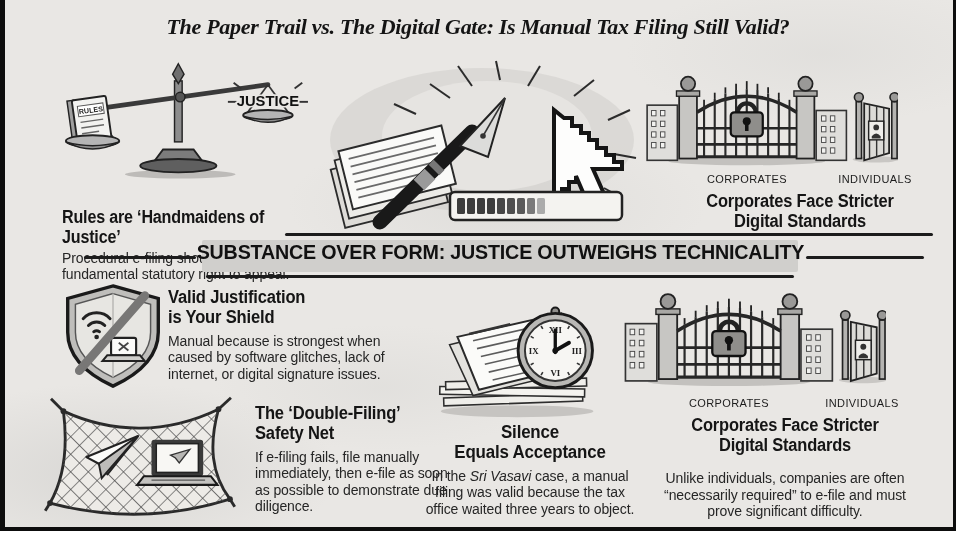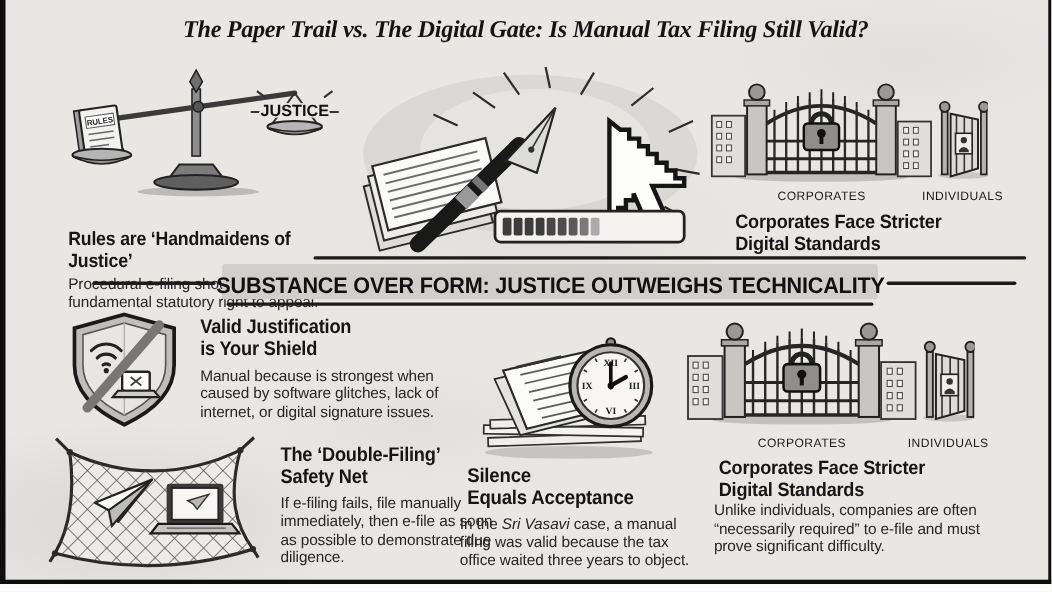--- a/index.html
+++ b/index.html
@@ -15,26 +15,26 @@
   }
   .abs{position:absolute;}
   .title{
     top:14px;left:0;right:0;text-align:center;
     font-family:"Liberation Serif", serif;font-style:italic;font-weight:600;
     font-size:22px;letter-spacing:-.3px;color:#141414;
   }
   .h17{font-weight:700;font-size:17.5px;line-height:1.13;color:#151515;letter-spacing:-.2px;}
   .cond{transform:scaleX(.92);transform-origin:0 50%;}
   .condc{transform:scaleX(.94);transform-origin:50% 50%;}
-  .body14{font-size:14px;line-height:1.18;color:#262626;letter-spacing:-.1px;}
-  .center{}
+  .body14{font-size:14px;line-height:1.18;color:#262626;letter-spacing:-.1px;margin-top:15px;}
+  .center{text-align:center;}
   .gatelabel{font-weight:400;font-size:11px;letter-spacing:.4px;color:#1c1c1c;transform:translateX(-50%);}
   .banner-box{
     left:202px;top:240px;width:596px;height:32px;background:#d0cfcc;border-radius:2px;
-    display:flex;align-items:flex-end;justify-content:center;
+    display:flex;align-items:flex-start;justify-content:center;
   }
   .banner-text{font-weight:700;font-size:20.5px;letter-spacing:-.2px;color:#111;white-space:nowrap;transform:scaleX(.96);}
   .rule{background:#1c1c1c;border-radius:2px;}
   .edge{background:#0d0d0d;}
   svg{display:block;}
 </style>
 </head>
 <body>
 
 <div class="frame">
@@ -254,21 +254,21 @@
     </g>
     <g>
       <rect x="53" y="58" width="26" height="18" rx="2" fill="#fbfbf9" stroke="#222" stroke-width="2.2"></rect>
       <line x1="61" y1="63" x2="71" y2="71" stroke="#444" stroke-width="1.8"></line>
       <line x1="71" y1="63" x2="61" y2="71" stroke="#444" stroke-width="1.8"></line>
       <path d="M49,76 h34 l5,6 h-44 Z" fill="#cfcecb" stroke="#222" stroke-width="2"></path>
     </g>
     <line x1="88" y1="14" x2="20" y2="92" stroke="#787776" stroke-width="9" stroke-linecap="round"></line>
   </svg>
 
-  <div class="abs" style="left:182px;top:287px;width:260px;">
+  <div class="abs" style="left:168px;top:287px;width:260px;">
     <div class="h17 cond" style="font-size:18px;">Valid Justification</div>
     <div class="h17 cond" style="font-size:18px;">is Your Shield</div>
     <div class="body14" style="margin-top:5px;width:252px;">Manual because is strongest when caused by software glitches, lack of internet, or digital signature issues.</div>
   </div>
 
   <svg class="abs" style="left:424px;top:286px;" width="196" height="137" viewBox="0 0 200 140">
     <ellipse cx="95" cy="128" rx="78" ry="6" fill="#c6c4c1"></ellipse>
     <g>
       <rect x="20" y="112" width="142" height="8" fill="#efeeea" stroke="#2e2e2e" stroke-width="1.6" transform="rotate(-2 91 116)"></rect>
       <rect x="16" y="104" width="148" height="8" fill="#f4f3ef" stroke="#2e2e2e" stroke-width="1.6" transform="rotate(1 90 108)"></rect>

